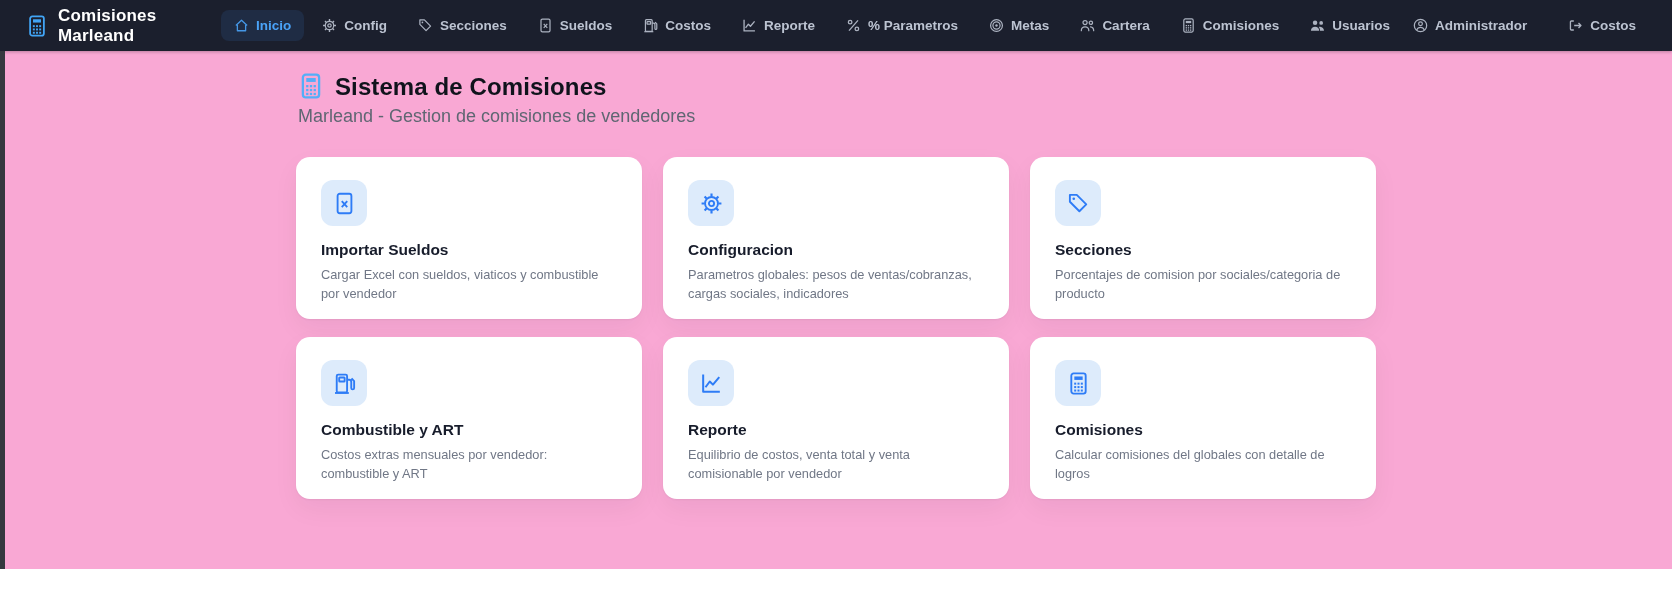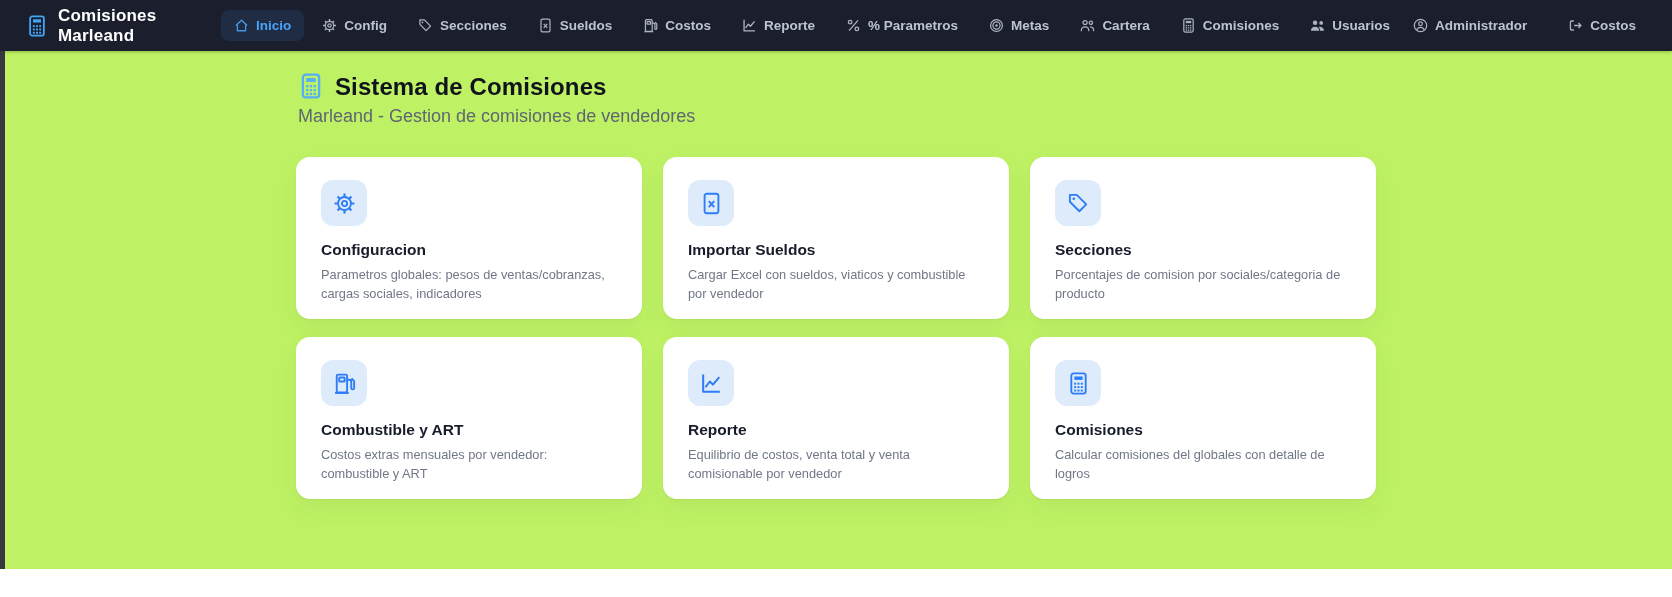--- a/index.html
+++ b/index.html
@@ -1,17 +1,17 @@
 <!DOCTYPE html>
 <html><head>
 <meta charset="utf-8">
 <style>
   html,body{margin:0;padding:0;}
   body{font-family:"Liberation Sans","DejaVu Sans",sans-serif;}
-  .app{position:relative;width:1672px;height:569px;background:#bef264;overflow:hidden;}
+  .app{position:relative;width:1672px;height:569px;background:#f9a8d4;overflow:hidden;}
 
   
   .navbar{
     height:51px;background:#1b1f2d;display:flex;align-items:center;
     padding:0 26px;box-sizing:border-box;box-shadow:0 1px 3px rgba(0,0,0,.25);
   }
   .brand{display:flex;align-items:center;gap:10px;}
   .brand .bicon{color:#41a5f6;display:flex;}
   .brand .bicon svg{width:22px;height:22px;}
   .brand-text{color:#ffffff;font-weight:700;font-size:17px;letter-spacing:.2px;}
@@ -252,41 +252,41 @@
         </span>
         <span class="page-title">Sistema de Comisiones</span>
       </div>
       <div class="page-subtitle">Marleand - Gestion de comisiones de vendedores</div>
     </div>
 
     <div class="cards-grid">
 
       <div class="card">
         <div class="card-icon">
+          <svg viewBox="0 0 16 16" fill="none" stroke="currentColor" stroke-width="1.3" stroke-linejoin="round">
+              <rect x="3.2" y="1.2" width="9.6" height="13.6" rx="1.5"></rect>
+              <path d="M6.1 6.3l3.8 4.2M9.9 6.3l-3.8 4.2"></path>
+            </svg>
+        </div>
+        <div class="card-title">Importar Sueldos</div>
+        <div class="card-desc">Cargar Excel con sueldos, viaticos y combustible por vendedor</div>
+      </div>
+
+      <div class="card">
+        <div class="card-icon">
           <svg viewBox="0 0 16 16" fill="none" stroke="currentColor" stroke-width="1.3">
               <circle cx="8" cy="8" r="4.5"></circle>
               <circle cx="8" cy="8" r="1.8"></circle>
               <g stroke-width="1.5">
                 <path d="M8 1.1v2.1M8 12.8v2.1M1.1 8h2.1M12.8 8h2.1M3.2 3.2l1.5 1.5M11.3 11.3l1.5 1.5M12.8 3.2l-1.5 1.5M4.7 11.3l-1.5 1.5"></path>
               </g>
             </svg>
         </div>
         <div class="card-title">Configuracion</div>
         <div class="card-desc">Parametros globales: pesos de ventas/cobranzas, cargas sociales, indicadores</div>
-      </div>
-
-      <div class="card">
-        <div class="card-icon">
-          <svg viewBox="0 0 16 16" fill="none" stroke="currentColor" stroke-width="1.3" stroke-linejoin="round">
-              <rect x="3.2" y="1.2" width="9.6" height="13.6" rx="1.5"></rect>
-              <path d="M6.1 6.3l3.8 4.2M9.9 6.3l-3.8 4.2"></path>
-            </svg>
-        </div>
-        <div class="card-title">Importar Sueldos</div>
-        <div class="card-desc">Cargar Excel con sueldos, viaticos y combustible por vendedor</div>
       </div>
 
       <div class="card">
         <div class="card-icon">
           <svg viewBox="0 0 16 16" fill="none" stroke="currentColor" stroke-width="1.3" stroke-linejoin="round">
               <path d="M2 6.8V2h4.8L13.4 8.6 8.6 13.4 2 6.8z"></path>
               <circle cx="4.7" cy="4.7" r="0.9" fill="currentColor" stroke="none"></circle>
             </svg>
         </div>
         <div class="card-title">Secciones</div>

